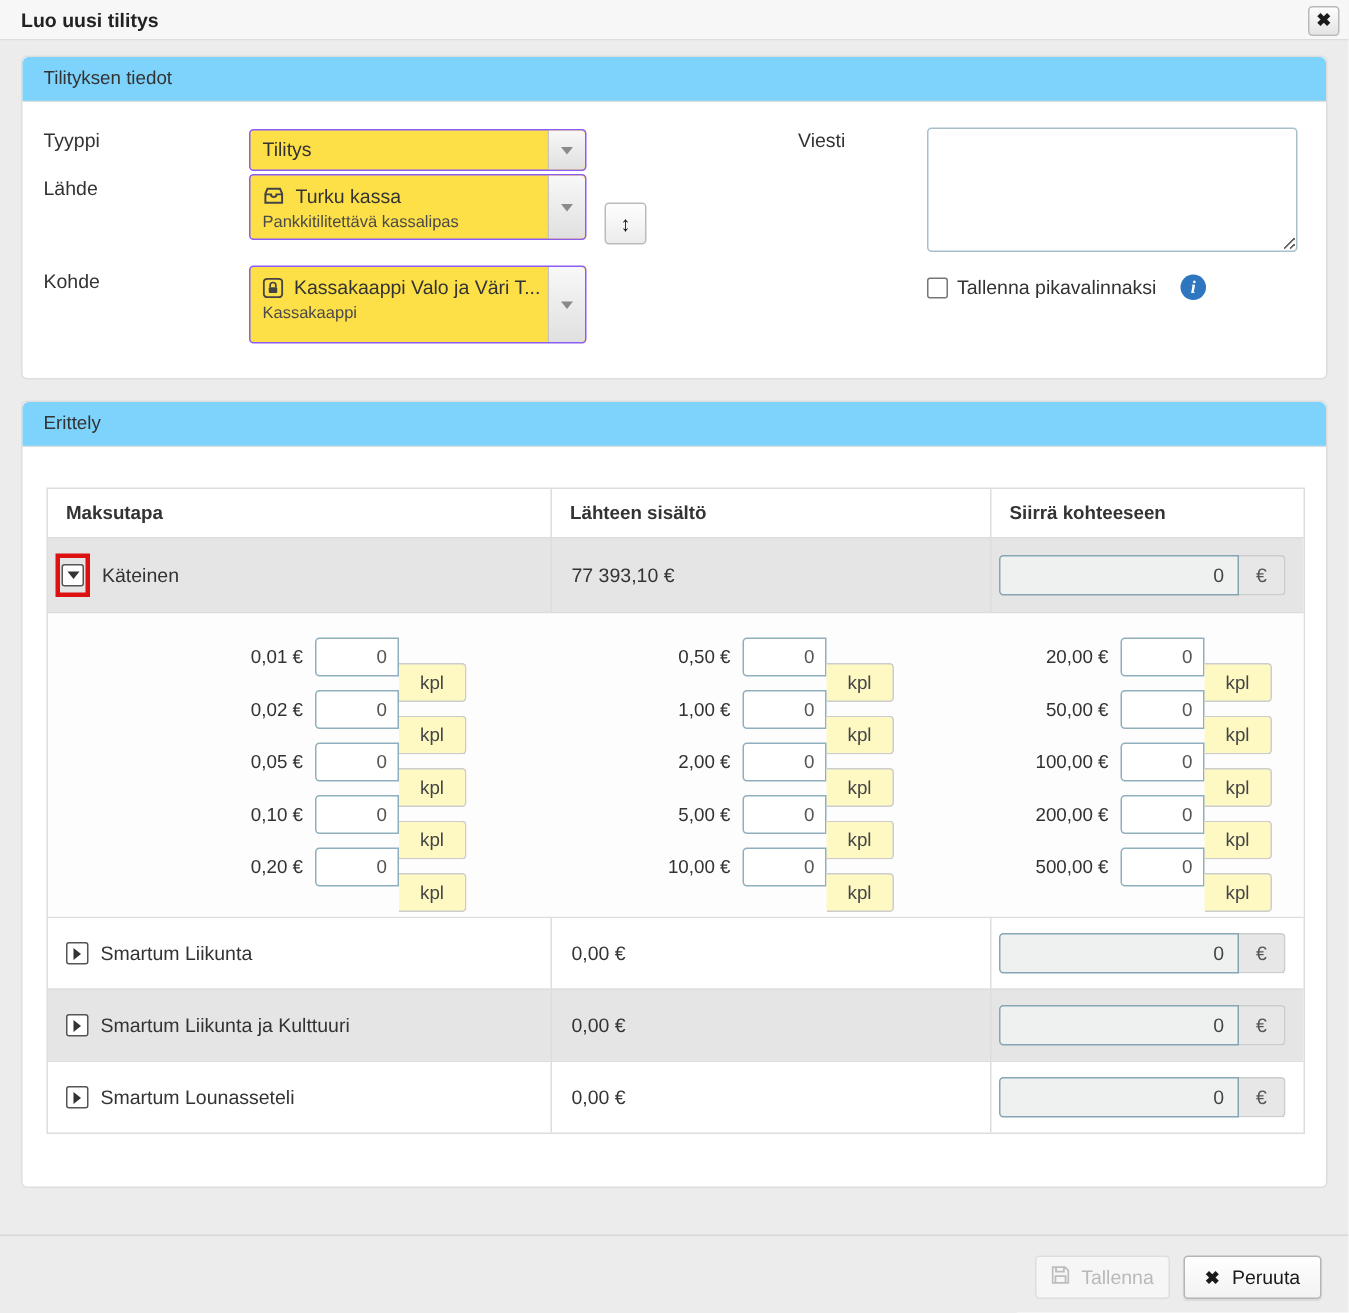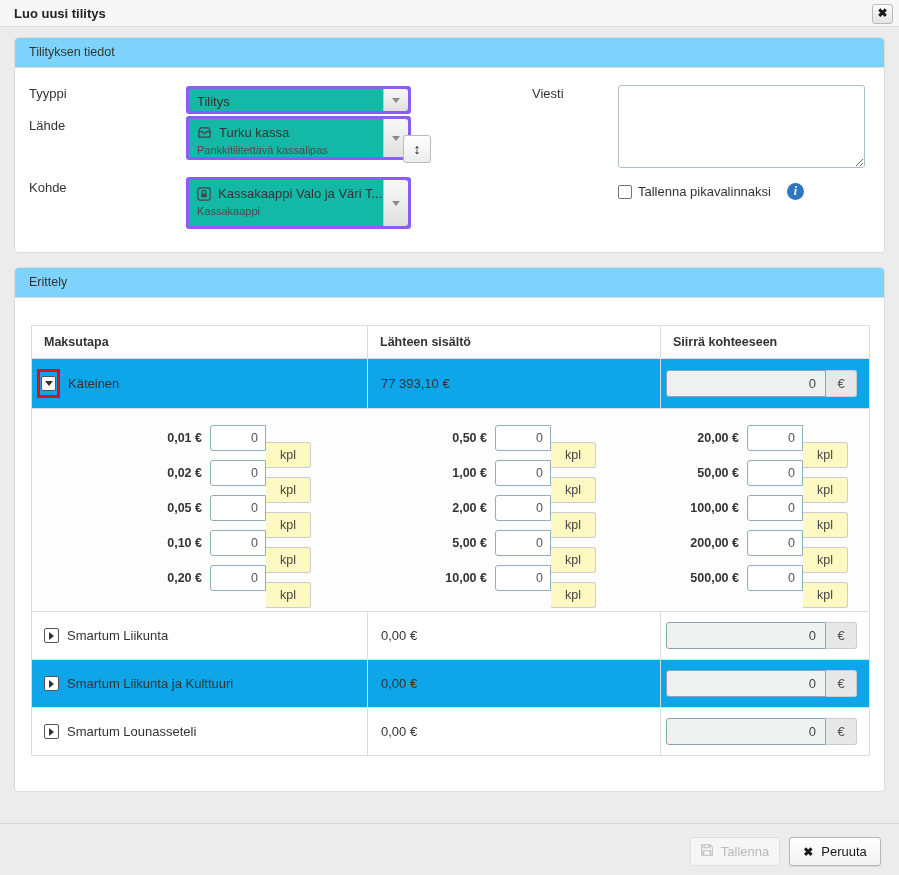--- a/index.html
+++ b/index.html
@@ -41,23 +41,22 @@
     border-radius: 4px 4px 0 0; font-size: 12.5px; color: #333;
   }
   .panel-body { position: relative; }
   #panel-info { top: 37px; height: 216px; }
   #panel-breakdown { top: 267px; height: 525px; }
 
   
   .fld-label { position: absolute; left: 14px; font-size: 13px; color: #333; }
   .sel {
     position: absolute; left: 151px; width: 225px;
-    background: #14b8a6; border: 3px solid #8b5cf6; border-radius: 3px;
+    background: #fde047; border: 1px solid #8b5cf6; border-radius: 3px;
     cursor: pointer;
-    margin-left: 20px;
   }
   .sel .arrow-box {
     position: absolute; top: 0; right: 0; bottom: 0; width: 25px;
     border-left: 1px solid #c4c4c4; border-radius: 0 3px 3px 0;
     background: linear-gradient(#f8f8f8, #e0e0e0);
     display: flex; align-items: center; justify-content: center;
   }
   .caret-dn {
     width: 0; height: 0;
     border-left: 4px solid transparent; border-right: 4px solid transparent;
@@ -103,21 +102,21 @@
   .tbl {
     position: absolute; left: 16px; top: 27px; width: 839px;
     border: 1px solid #ddd; background: #fff; font-size: 13px;
   }
   .tr { display: flex; align-items: stretch; border-top: 1px solid #ddd; }
   .tr:first-child { border-top: none; }
   .c1 { width: 335px; }
   .c2 { width: 293px; border-left: 1px solid #ddd; }
   .c3 { flex: 1; border-left: 1px solid #ddd; }
   .th { font-weight: bold; font-size: 12.5px; padding: 9px 12px; }
-  .row-striped { background: #0ea5e9; }
+  .row-striped { background: #e5e5e5; }
   .pm-row { height: 50px; }
   .pm-row .c1, .pm-row .c2, .pm-row .c3,
   .sm-row .c1, .sm-row .c2, .sm-row .c3 { display: flex; align-items: center; }
   .sm-row { height: 48px; }
   .name-cell { padding-left: 8px; gap: 8px; }
   .sm-row .name-cell { padding-left: 12px; }
   .amt-cell { padding-left: 13px; color: #333; }
   .money-cell { justify-content: flex-end; padding-right: 12px; }
 
   .toggle-sq {
@@ -146,21 +145,21 @@
     color: #555; font-size: 13px;
   }
 
   
   .denom-area { position: relative; height: 202px; background: #fdfdfd; }
   .denom-col { position: absolute; top: 11px; }
   #denom-col-0 { left: 100px; }
   #denom-col-1 { left: 385px; }
   #denom-col-2 { left: 637px; }
   .denom-row { display: flex; align-items: center; height: 35px; }
-  .denom-label { width: 70px; text-align: right; margin-right: 8px; font-size: 12.5px; color: #333; font-weight: bold; }
+  .denom-label { width: 70px; text-align: right; margin-right: 8px; font-size: 12.5px; color: #333; }
   .kpl-input {
     width: 56px; height: 26px; border: 1px solid #8fafbc;
     border-radius: 3px 0 0 3px; background: #fff; color: #555;
     text-align: right; padding: 0 7px; font-size: 12.5px;
     font-family: "Liberation Sans", sans-serif;
   }
   .kpl-addon {
     width: 45px; height: 26px; background: #fef9c3;
     border: 1px solid #ccc; border-left: none; border-radius: 0 3px 3px 0;
     text-align: center; line-height: 24px; color: #444; font-size: 12.5px; margin-top: 35px;

